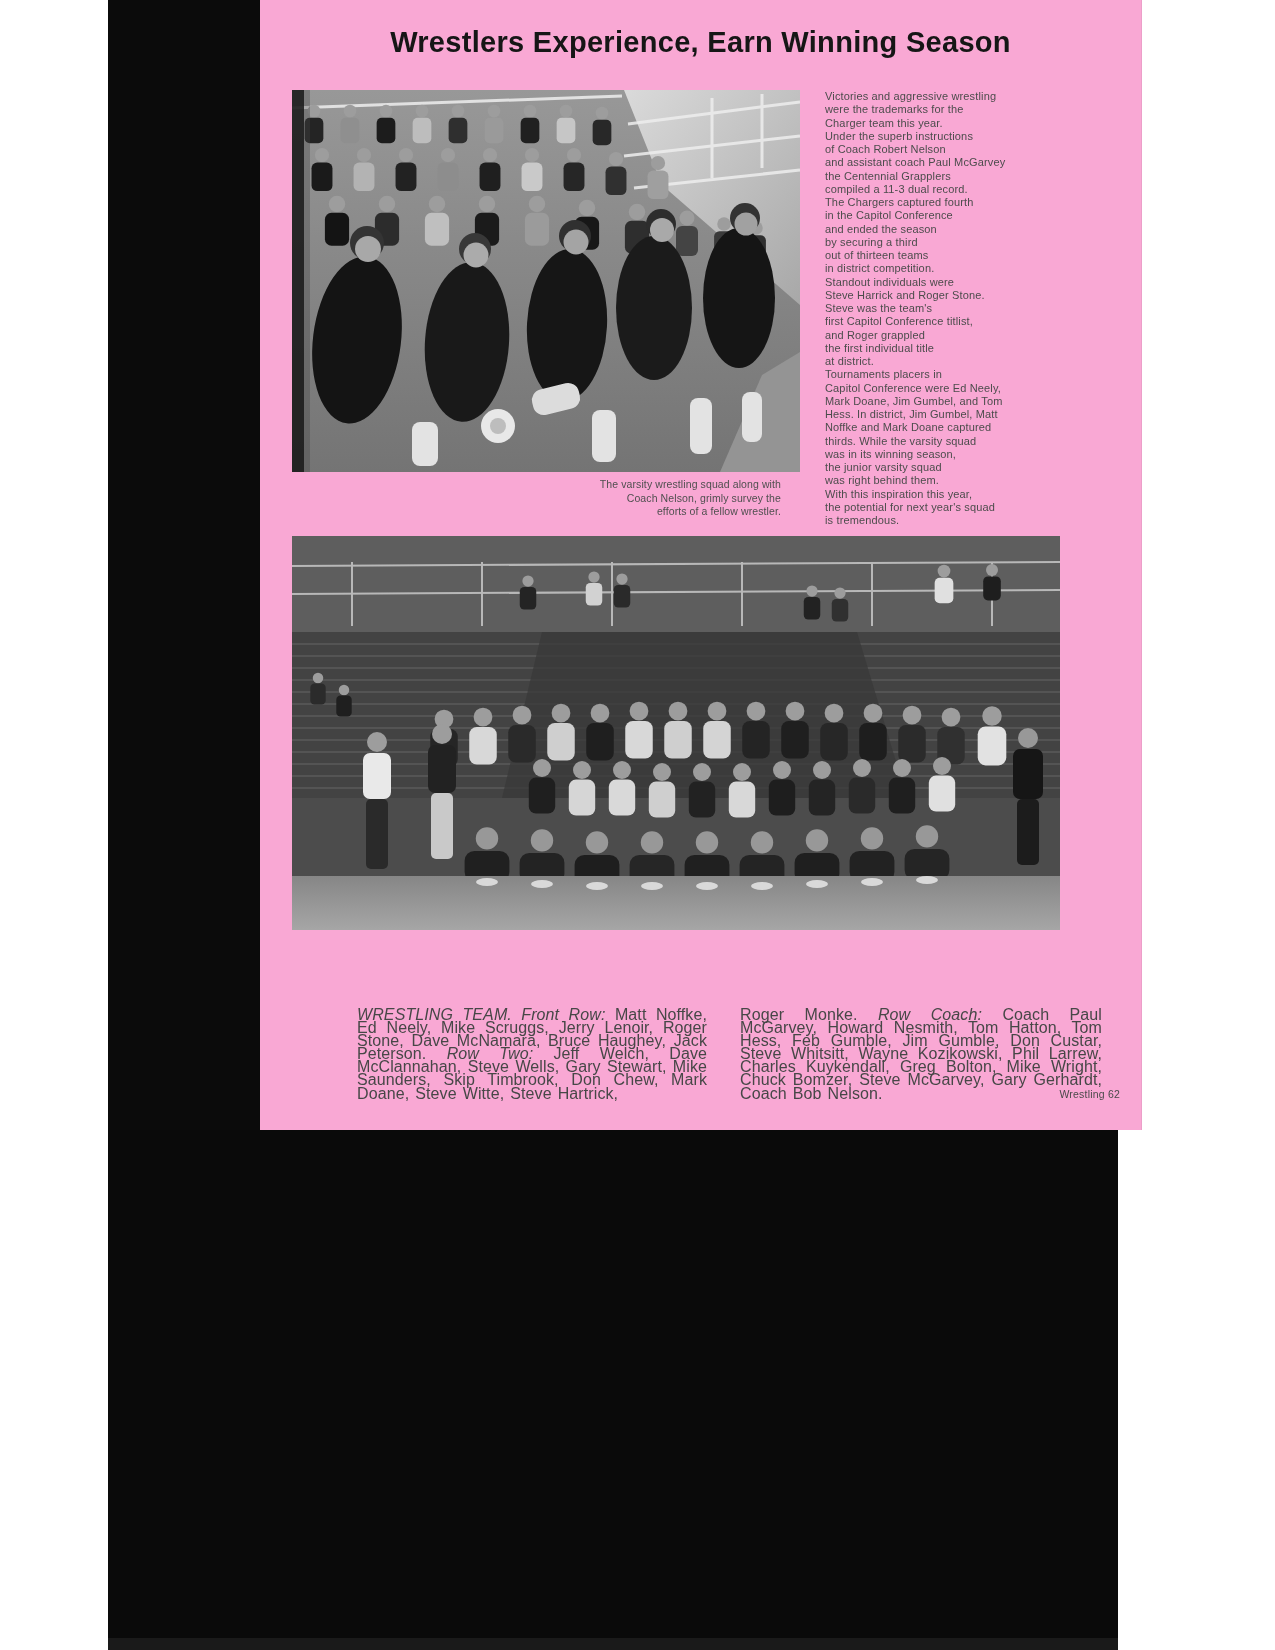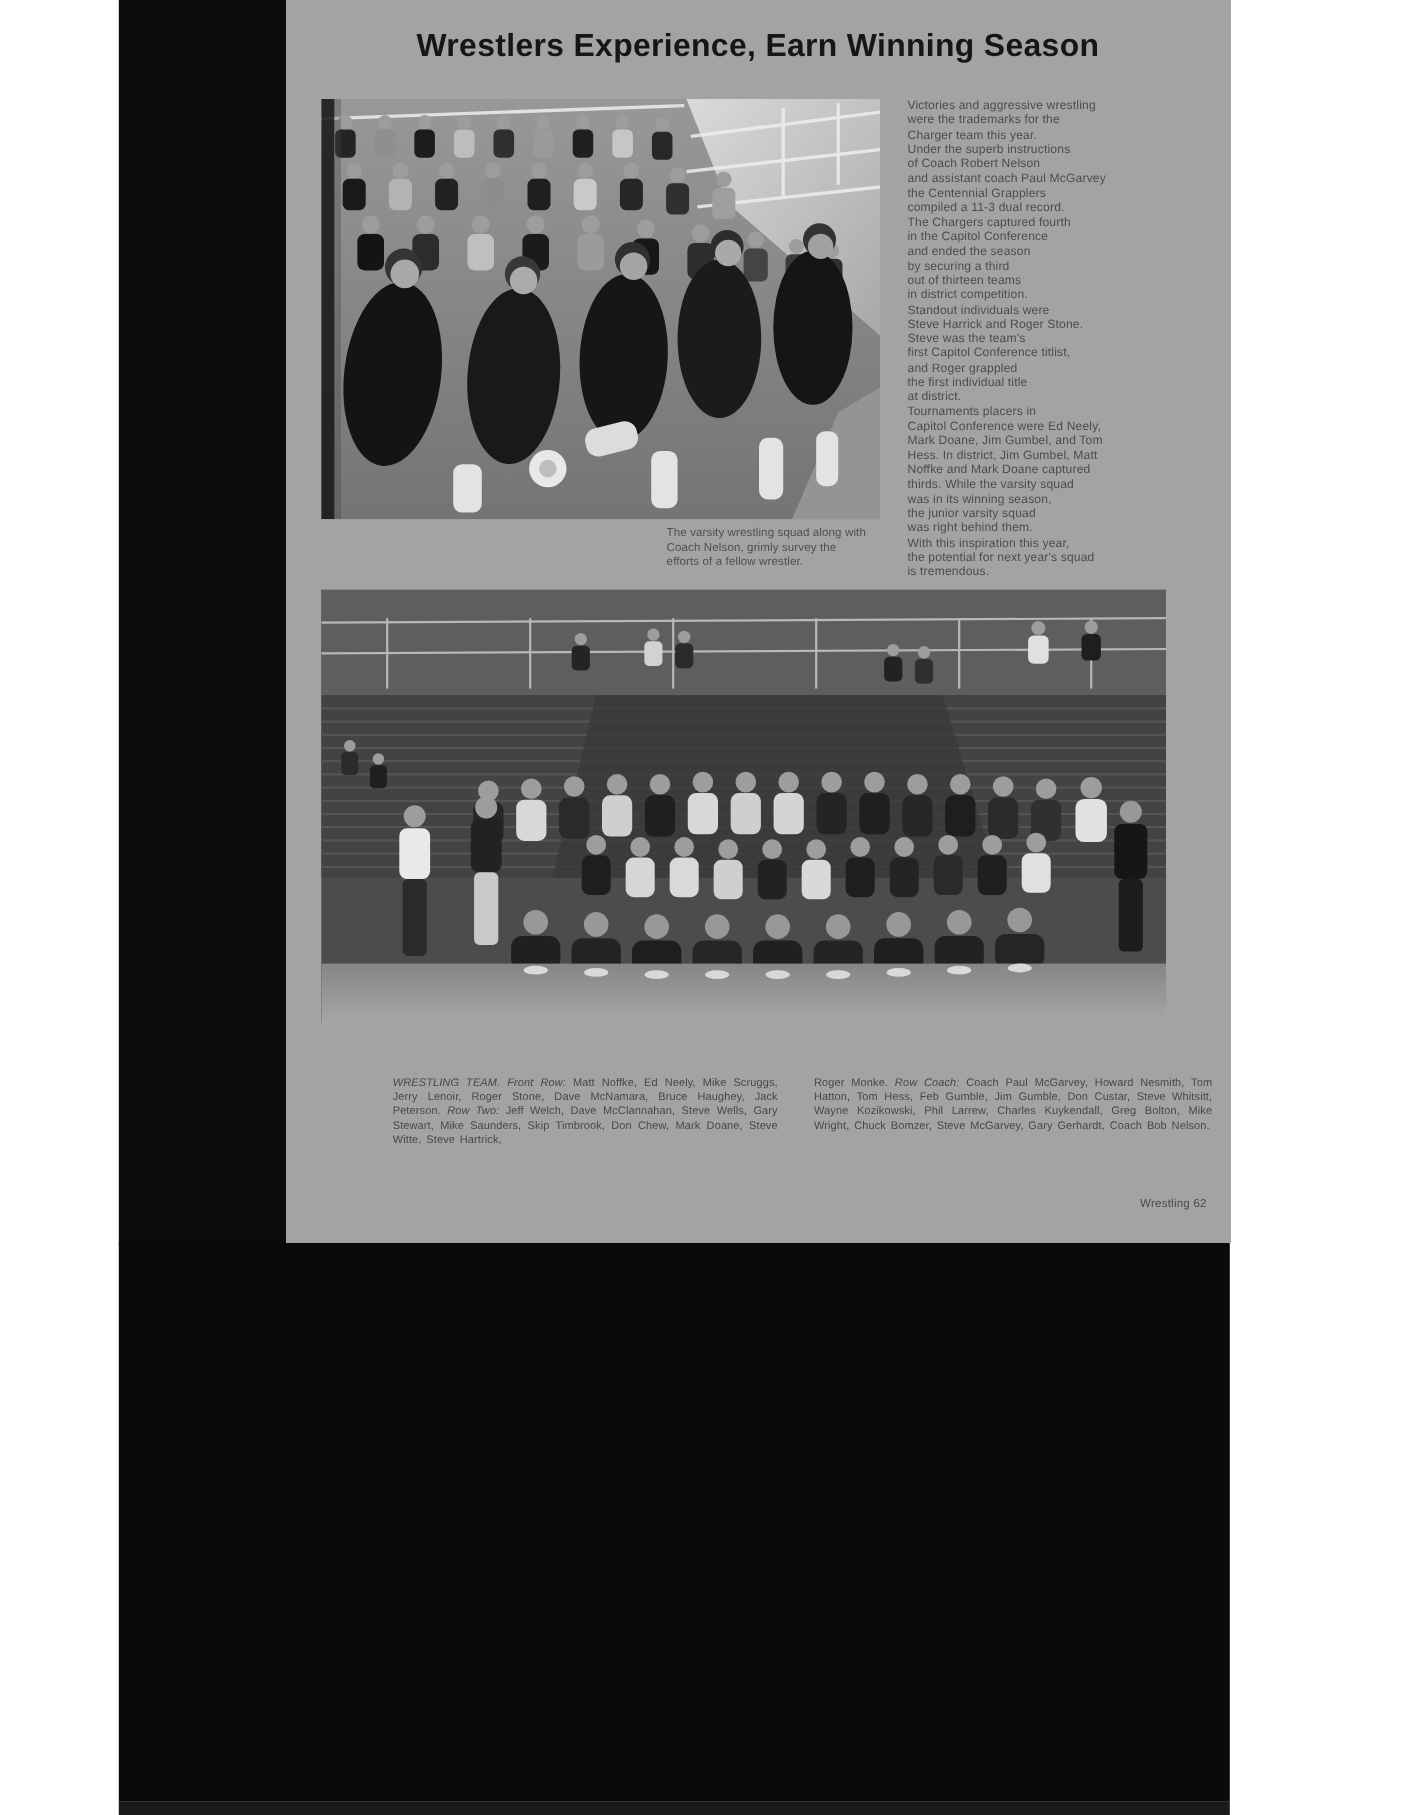--- a/index.html
+++ b/index.html
@@ -1,33 +1,33 @@
 <!DOCTYPE html>
 <html><head>
 <meta charset="utf-8">
 <style>
   html,body{margin:0;padding:0;background:#ffffff;}
   .canvas{position:relative;width:1275px;height:1650px;background:#ffffff;overflow:hidden;
           font-family:"Liberation Sans",sans-serif;}
   .black-strip-left{position:absolute;left:108px;top:0;width:152px;height:1132px;background:#0b0b0b;}
   .black-bottom{position:absolute;left:108px;top:1130px;width:1010px;height:508px;background:#0a0a0a;}
   .black-bottom-edge{position:absolute;left:108px;top:1638px;width:1010px;height:12px;background:#1a1a1a;}
-  .page{position:absolute;left:260px;top:0;width:858px;height:1130px;background:#a3a3a3;
-        border-right:1px solid rgba(0,0,0,0.05);}
+  .page{position:absolute;left:260px;top:0;width:858px;height:1130px;background:#f9a8d4;
+        border-right:1px solid rgba(0,0,0,0.05);padding-left:23px;}
   .title{position:absolute;left:0;top:26px;width:100%;margin:0;text-align:center;
          font-size:29px;font-weight:700;letter-spacing:0.3px;color:#161616;}
   .photo{position:absolute;overflow:hidden;background:#888;}
   .photo svg{display:block;width:100%;height:100%;}
   .photo1{left:32px;top:90px;width:508px;height:382px;}
   .photo2{left:32px;top:536px;width:768px;height:394px;}
-  .caption1{position:absolute;left:346px;top:478px;width:203px;text-align:left;
+  .caption1{position:absolute;left:318px;top:478px;width:203px;text-align:right;
             font-size:10.5px;line-height:13.5px;color:#4f4f4f;white-space:pre-line;letter-spacing:0.1px;}
   .article{position:absolute;left:565px;top:90px;width:270px;font-size:11px;line-height:13.25px;
            color:#4c4c4c;white-space:pre-line;letter-spacing:0.15px;}
-  .teamcap{position:absolute;top:978px;font-size:10px;line-height:13.1px;color:#474747;
+  .teamcap{position:absolute;top:1008px;font-size:16px;line-height:13.1px;color:#474747;
            text-align:justify;letter-spacing:0.1px;word-spacing:1.5px;}
   .teamcap-left{left:97px;width:350px;}
   .teamcap-right{left:480px;width:362px;}
   .it{font-style:italic;}
   .footer{position:absolute;right:21px;top:1088px;font-size:10.5px;color:#4a4a4a;letter-spacing:0.2px;}
 </style>
 </head>
 <body>
 
 <div class="canvas">

